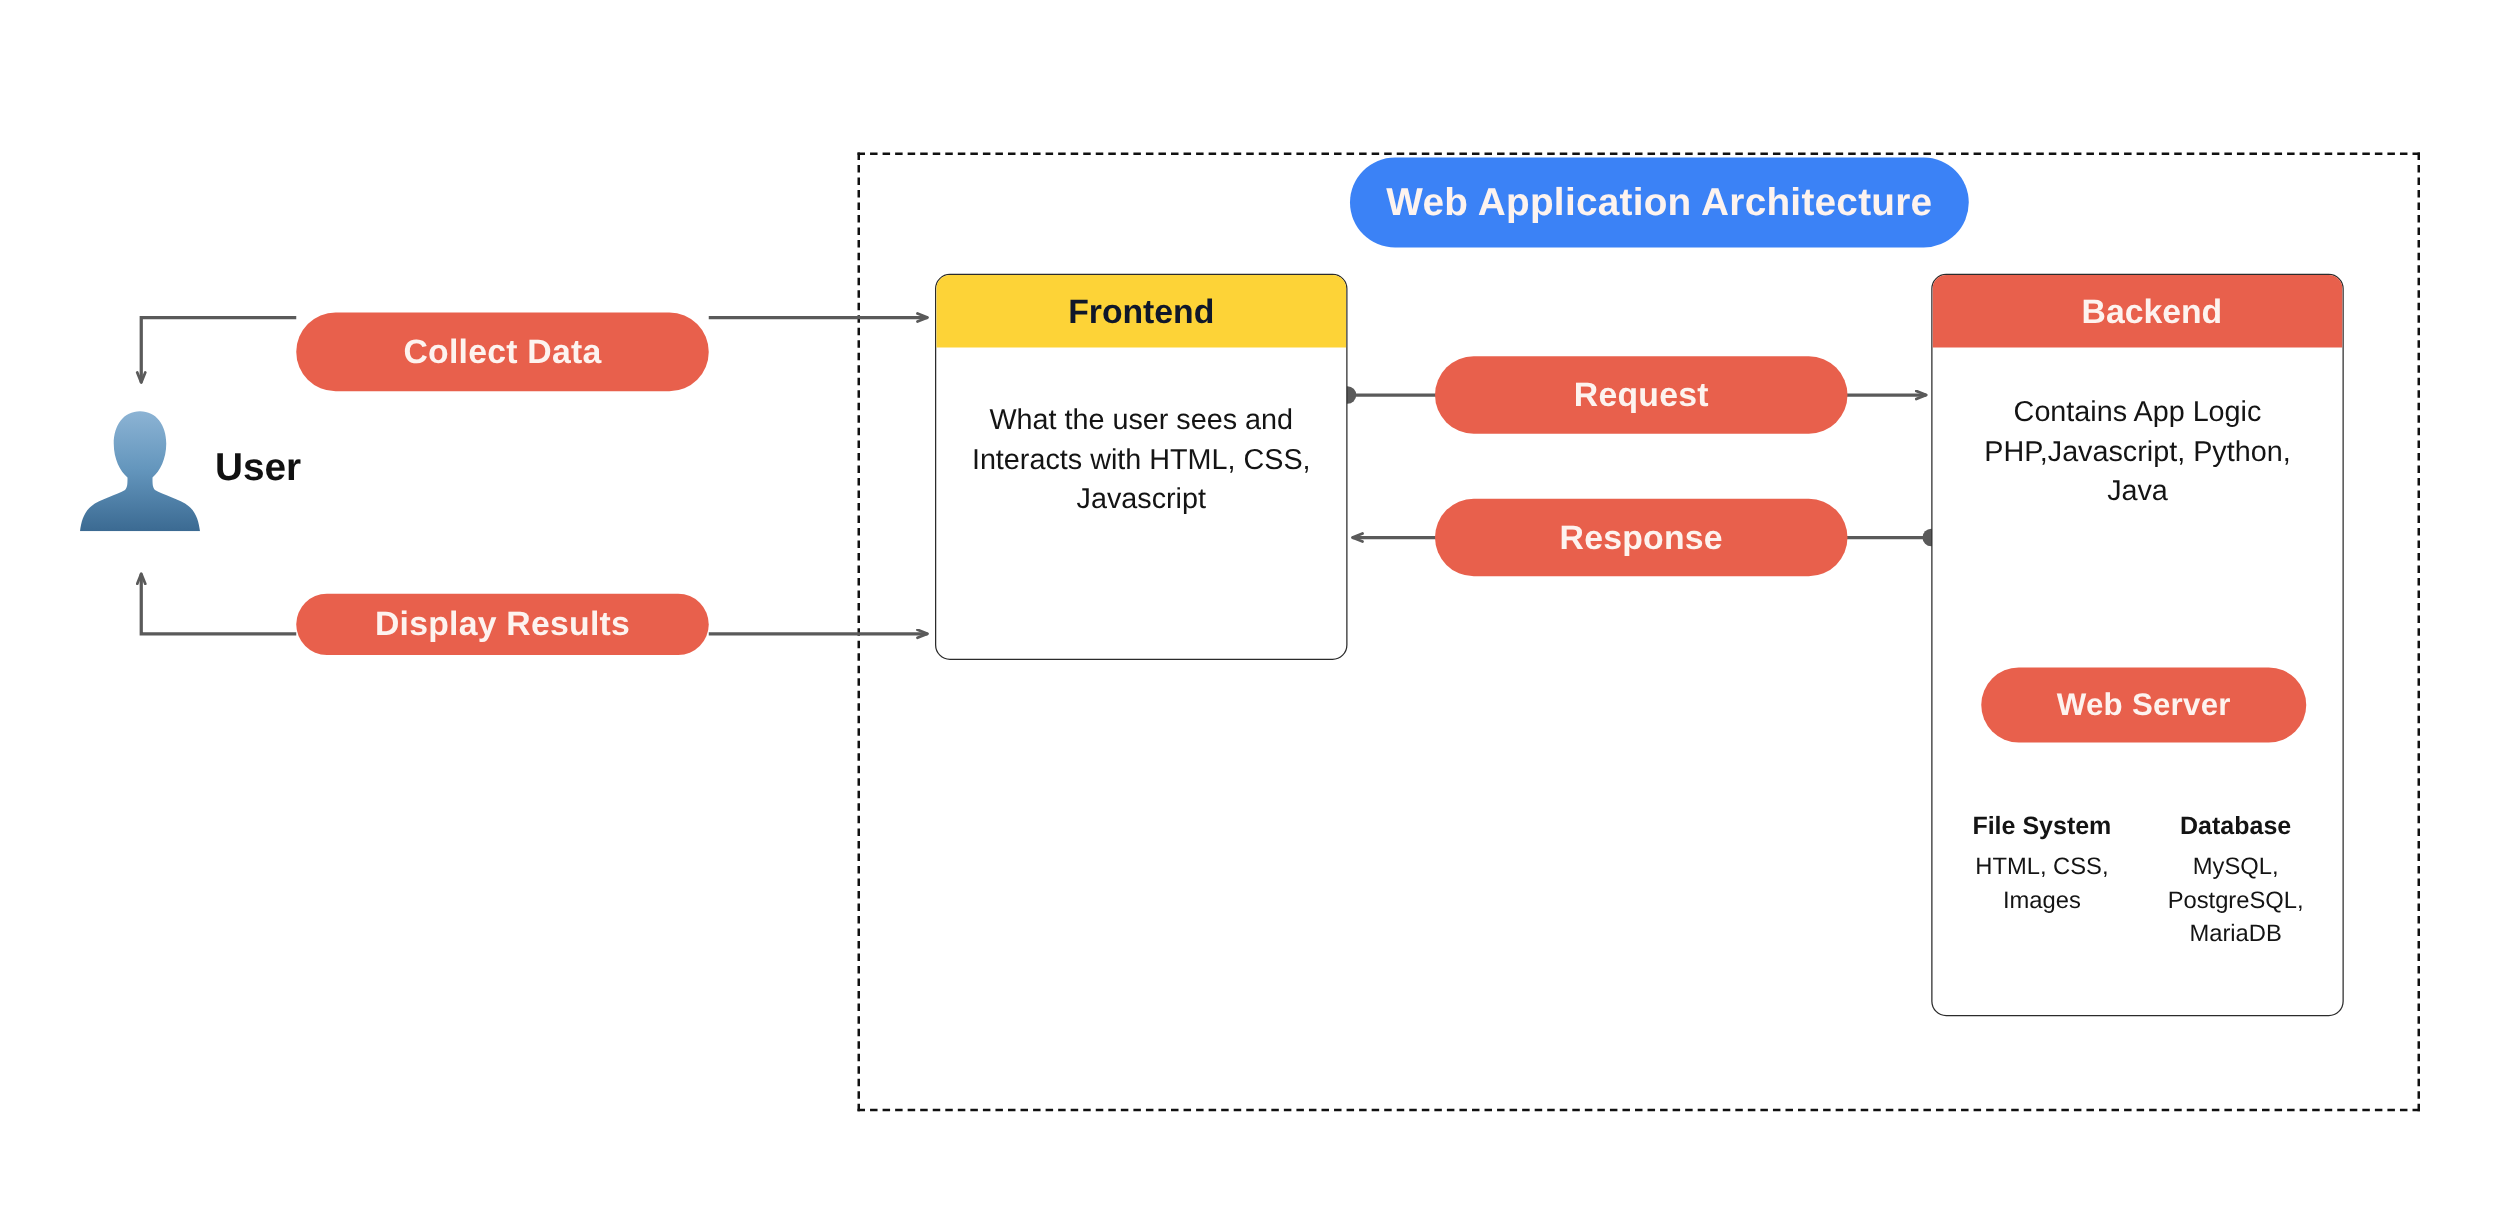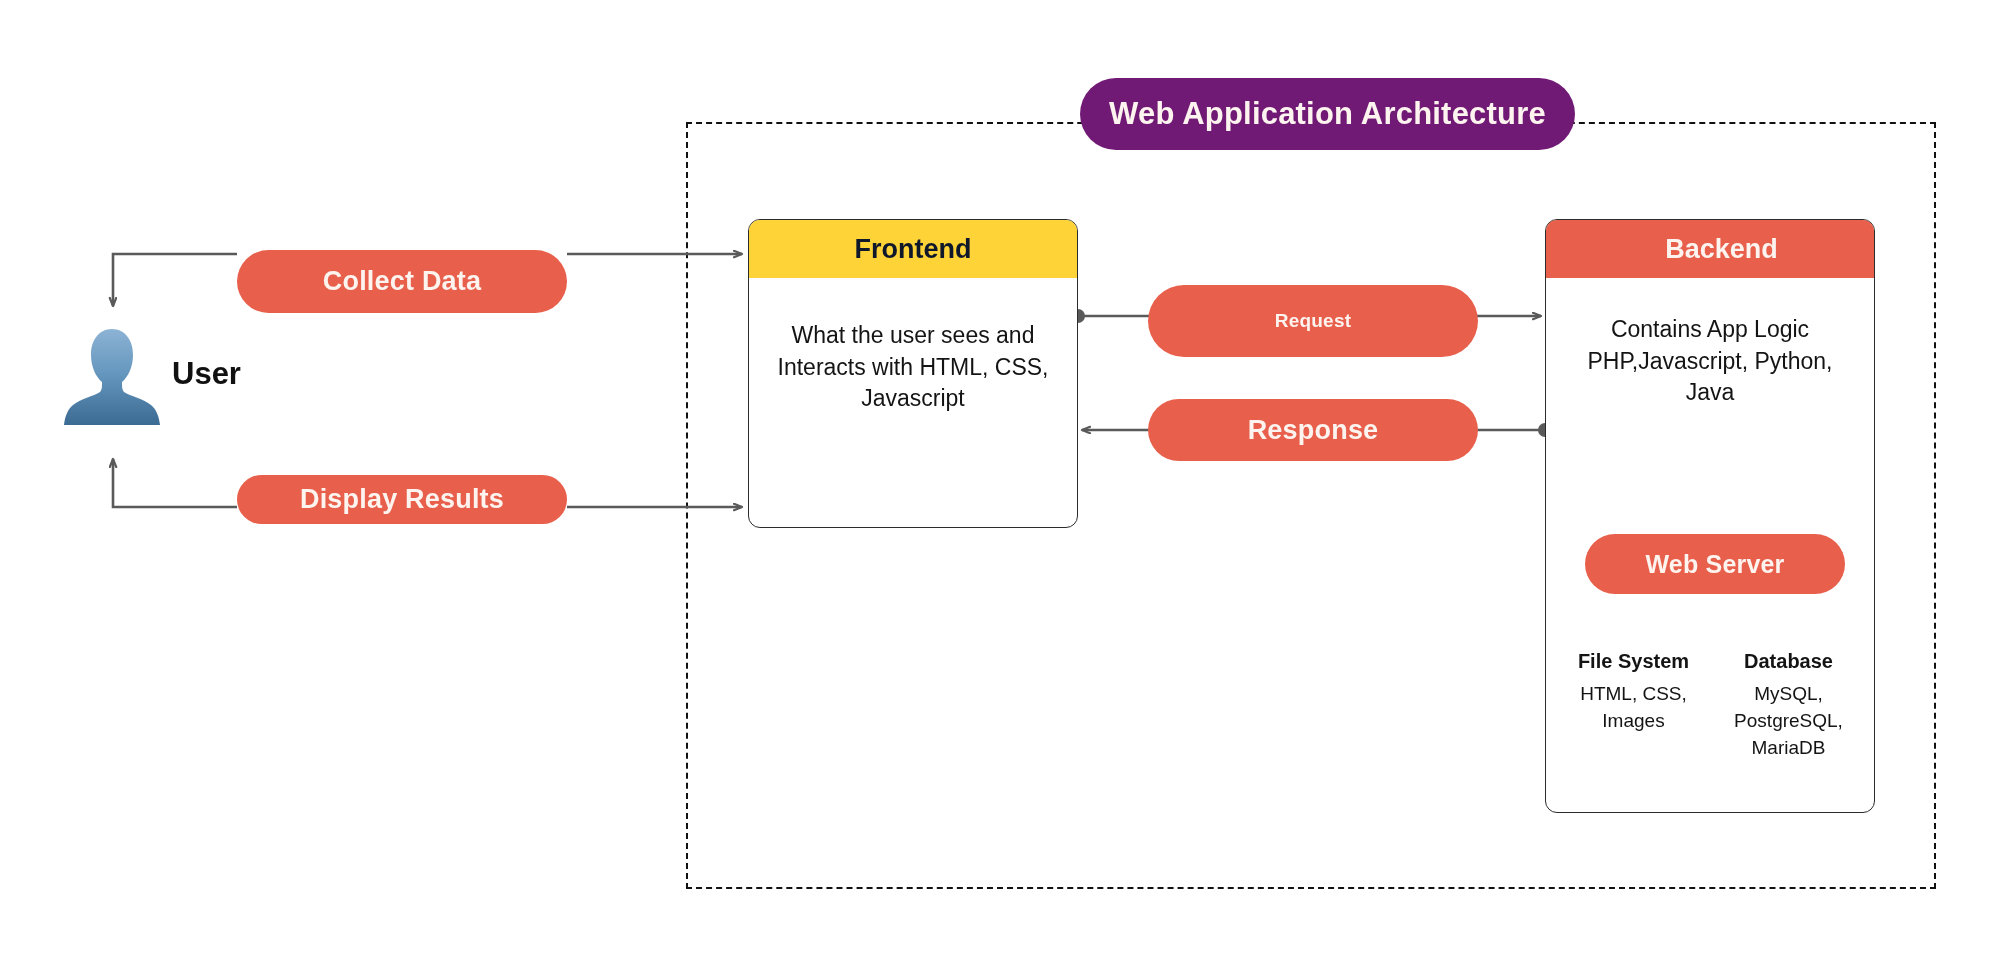--- a/index.html
+++ b/index.html
@@ -36,21 +36,21 @@
     align-items: center;
     justify-content: center;
     border-radius: 999px;
     color: #fdf3ef;
     font-weight: bold;
     letter-spacing: 0.2px;
     text-align: center;
     box-sizing: border-box;
   }
   .pill-coral { background: #e8604c; }
-  .pill-purple { background: #701a75; }
+  .pill-purple { background: #3b82f6; margin-top: 48px; }
 
   
   #title-banner {
     left: 1080px;
     top: 78px;
     width: 495px;
     height: 72px;
     font-size: 31px;
     z-index: 6;
   }
@@ -68,22 +68,22 @@
     top: 475px;
     width: 330px;
     height: 49px;
     font-size: 27px;
   }
   
   #pill-request {
     left: 1148px;
     top: 285px;
     width: 330px;
-    height: 72px;
-    font-size: 19px;
+    height: 62px;
+    font-size: 27px;
     z-index: 5;
   }
   #pill-response {
     left: 1148px;
     top: 399px;
     width: 330px;
     height: 62px;
     font-size: 27px;
     z-index: 5;
   }

